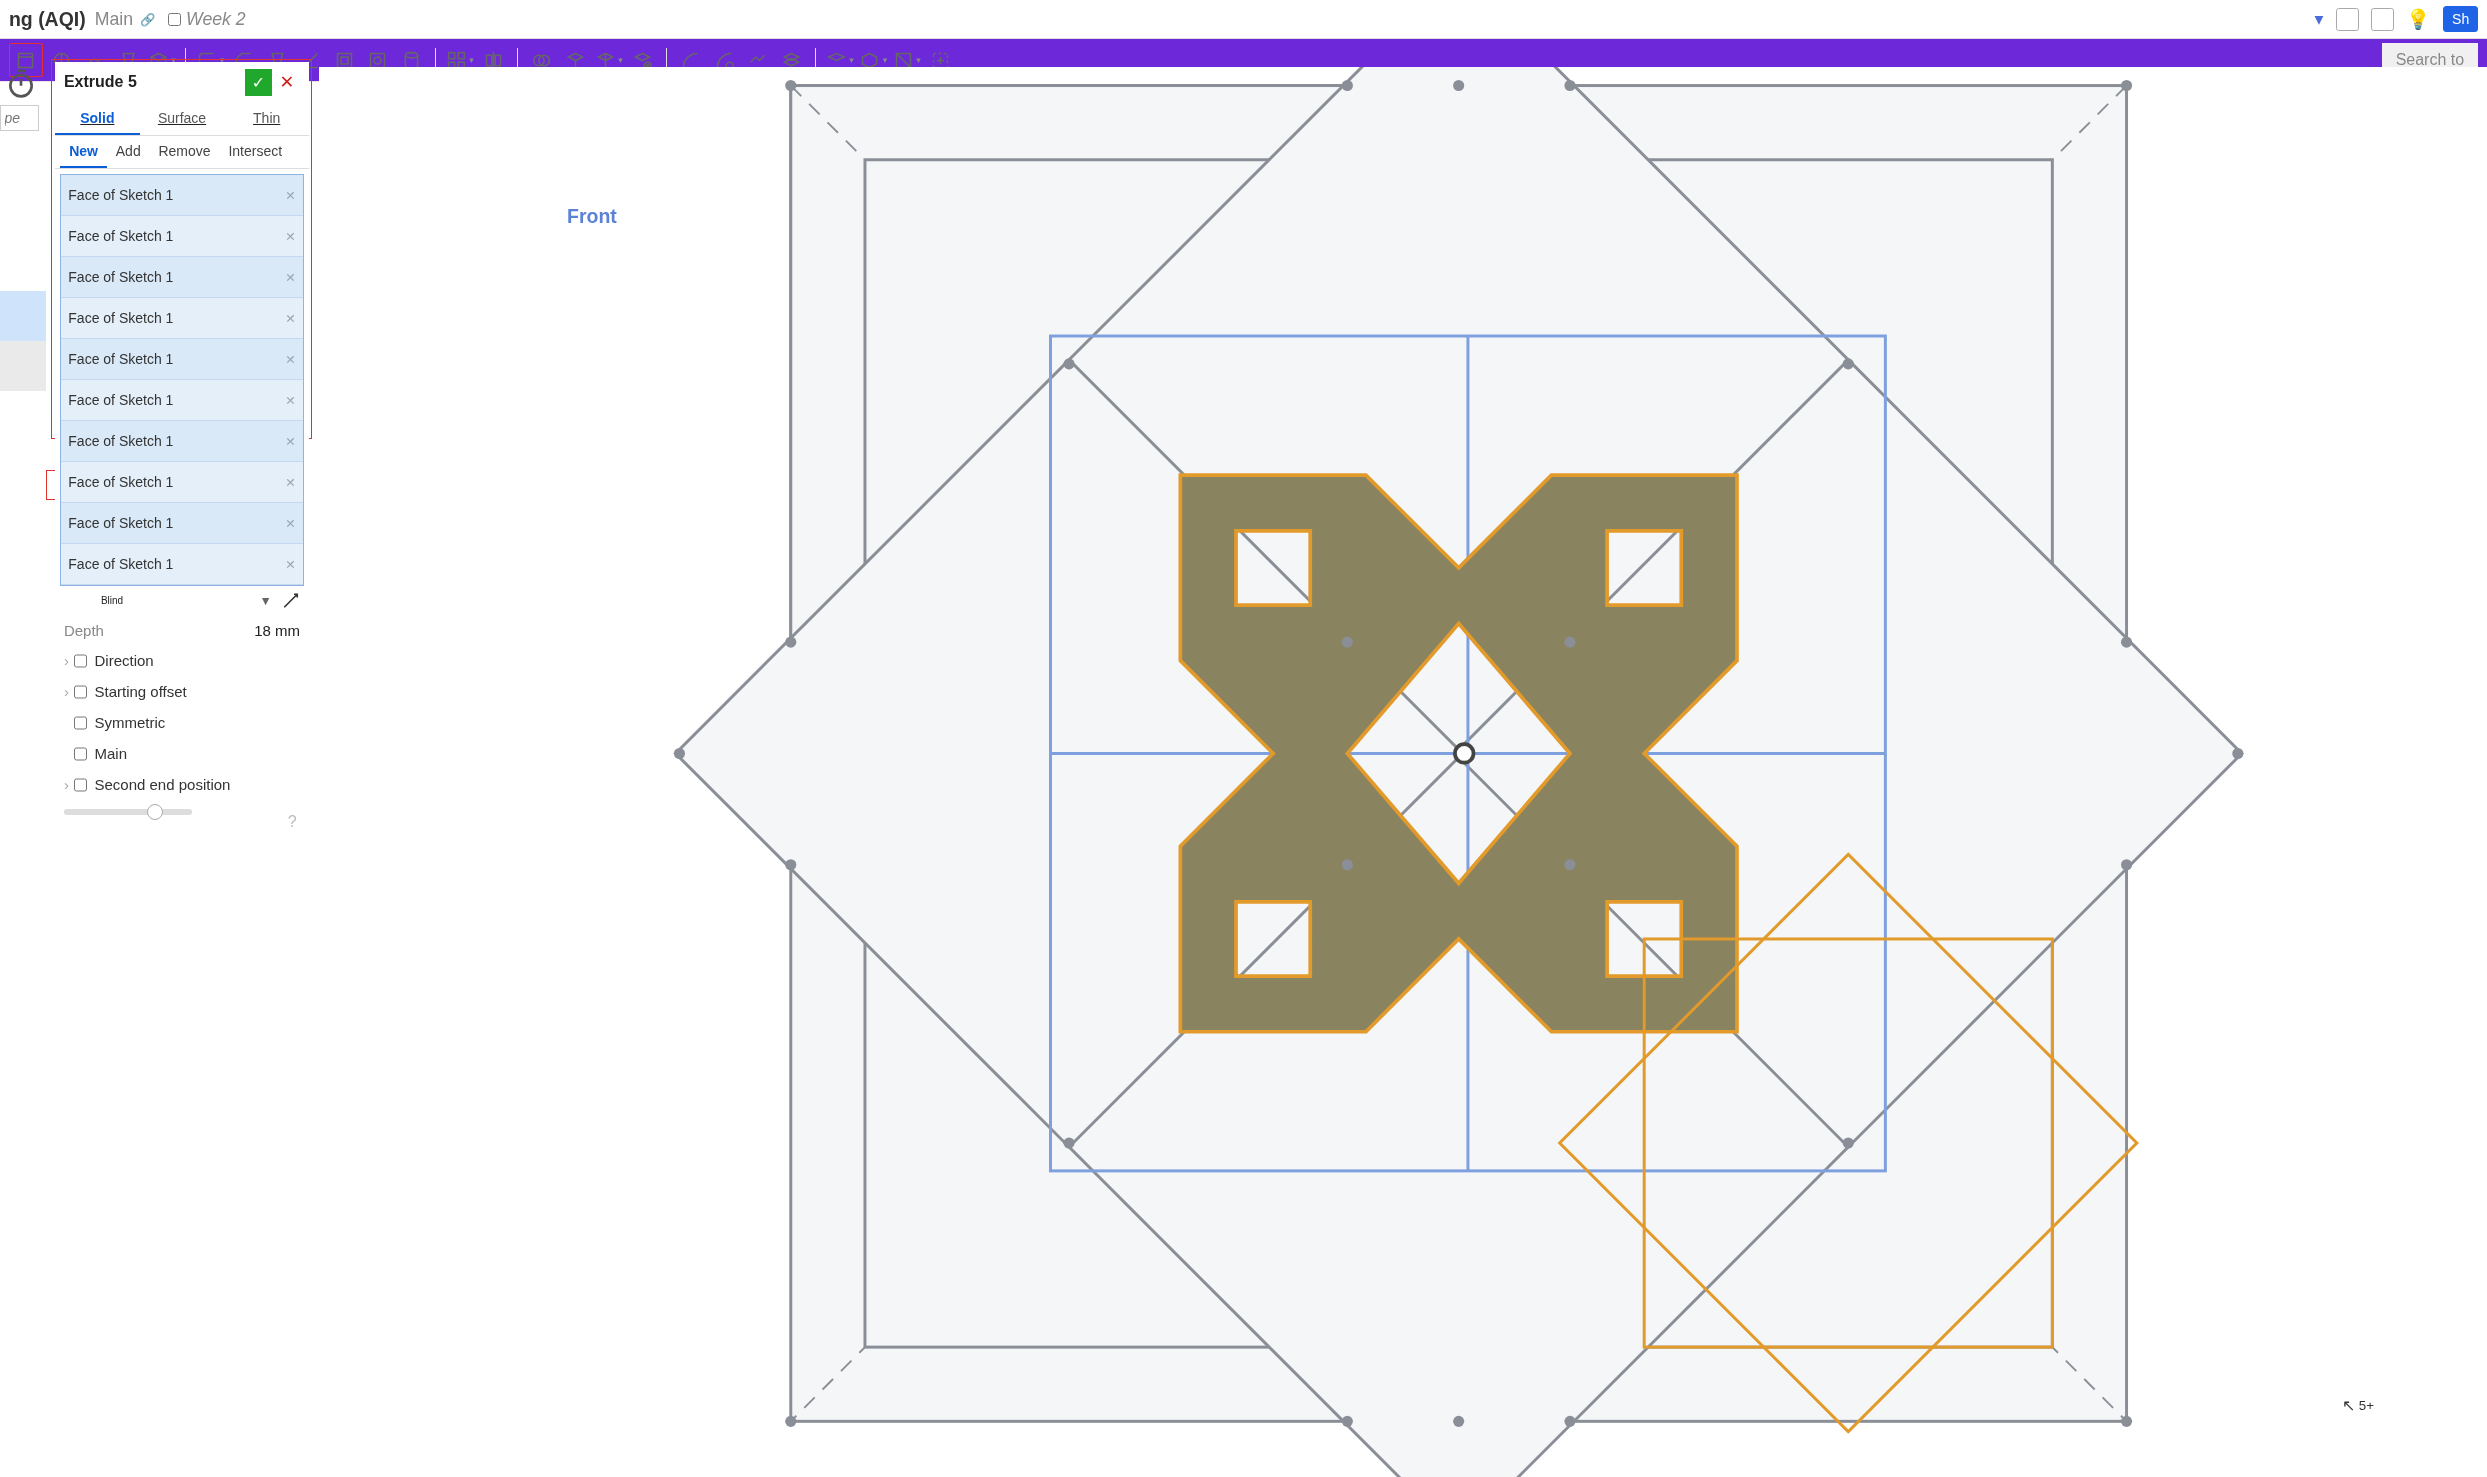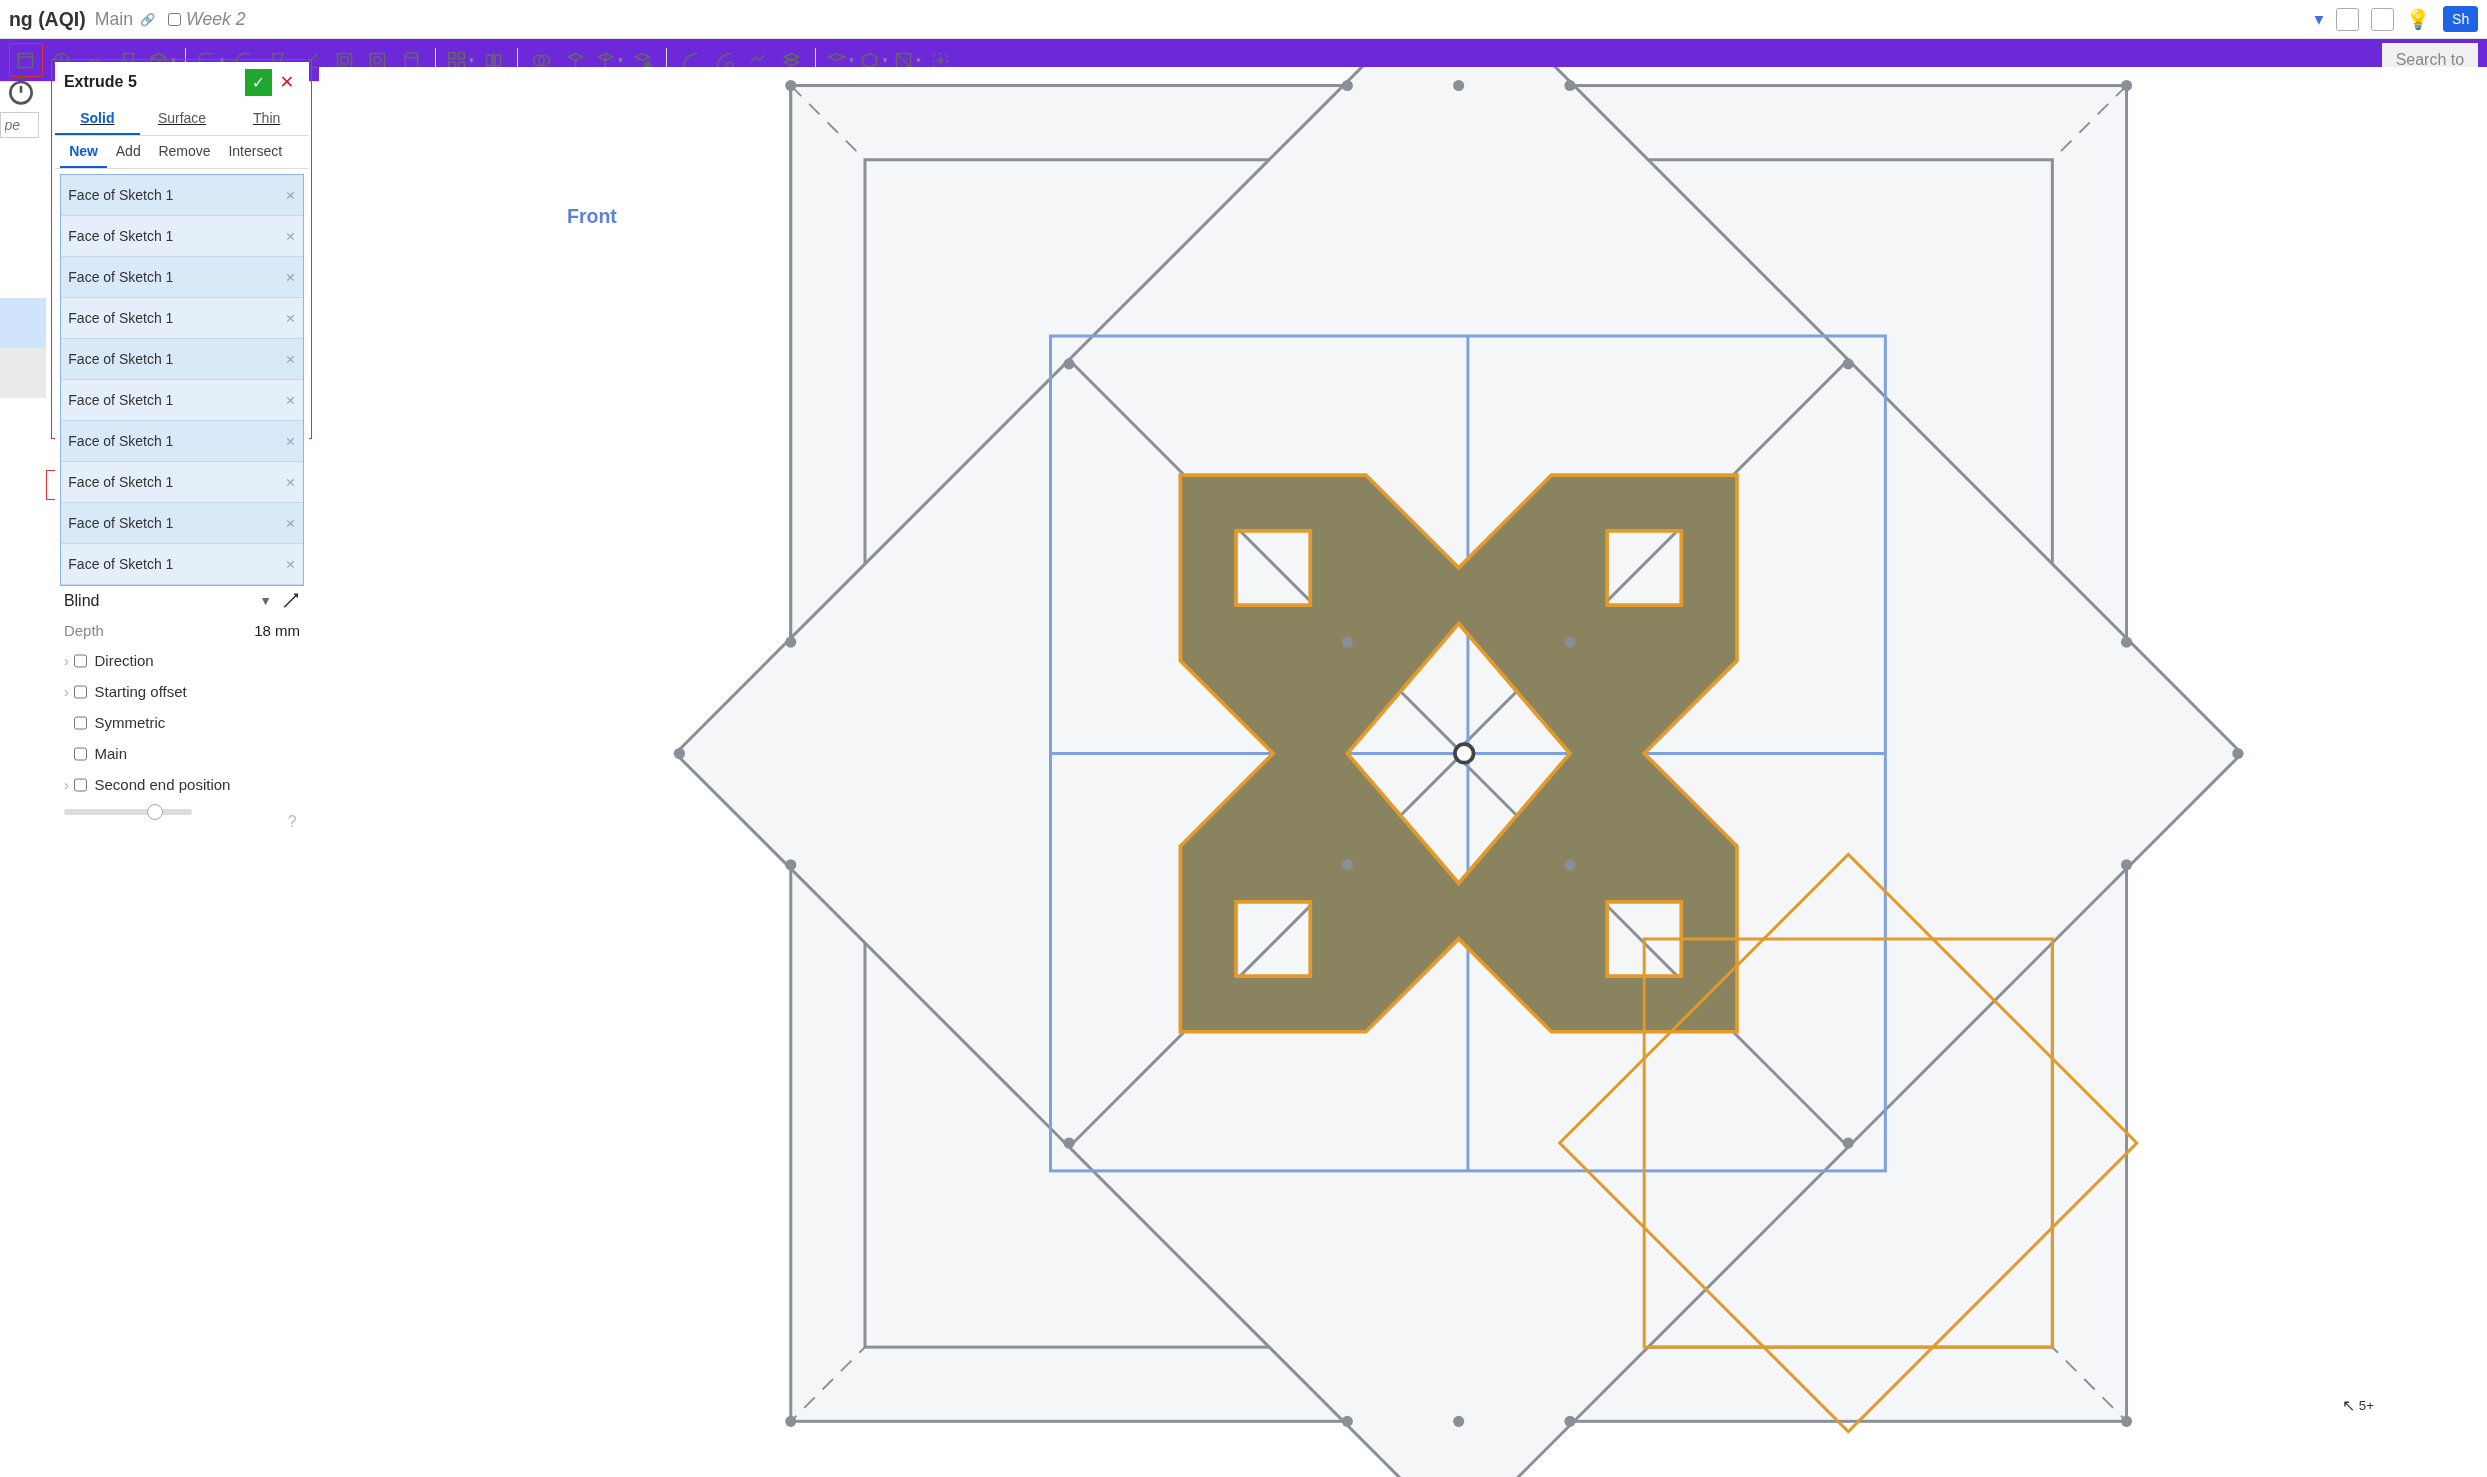--- a/index.html
+++ b/index.html
@@ -16,21 +16,21 @@
 .header-right .share { background: #1f63e6; color: #fff; border-radius: 3.5px; padding: 5.3px 8.9px; font-size: 14px; }
 
 .toolbar { display: flex; align-items: center; height: 43px; padding: 3.5px 8.9px; gap: 3.5px; border-bottom: 0.9px solid #e5e5e5; background: #6d28d9; }
 .tbtn { width: 30px; height: 30px; display: flex; align-items: center; justify-content: center; color: #555; border-radius: 2.7px; }
 .tbtn svg { width: 21px; height: 21px; stroke: #666; fill: none; stroke-width: 1.8; }
 .tbtn.drop::after { content: '▾'; font-size: 8.9px; color: #888; margin-left: 2.7px; }
 .tsep { width: 0.9px; height: 25px; background: #ddd; margin: 0 5.3px; }
 .highlight-box { border: 1.8px solid #e03030; border-radius: 1.8px; }
 .search-box { margin-left: auto; height: 34px; background: #f0f0f0; display: flex; align-items: center; padding: 0 14px; color: #888; font-size: 16px; }
 
-.left-col { position: absolute; left: 0; top: 69px; width: 46px; }
+.left-col { position: absolute; left: 0; top: 62px; width: 46px; }
 .timer { width: 32px; height: 32px; margin: 5.3px; }
 .left-input { width: 39px; height: 26.6px; border: 0.9px solid #ccc; font-style: italic; color: #aaa; font-size: 14px; padding: 0 3.5px; }
 .tree-stub { width: 46px; margin-top: 160px; }
 .tree-row { height: 25px; }
 .tree-row.sel { background: #cfe4fa; }
 .tree-row.lt { background: #eaeaea; }
 
 
 .panel { position: absolute; left: 55px; top: 62px; width: 254px; background: #fff; }
 .panel-hl { position: absolute; left: 51px; top: 59px; width: 261px; height: 380px; border: 1.8px solid #e03030; pointer-events: none; }
@@ -52,21 +52,21 @@
 
 .face-list { border: 0.9px solid #8fb3e3; margin: 5.3px 5.3px 0 5.3px; }
 .face-item { display: flex; align-items: flex-end; padding: 12px 7px; background: #d9e9f8; border-bottom: 0.9px solid #c4d9ef; font-size: 14px; color: #333; }
 .face-item:nth-child(even){ background: #e4eff9; }
 .face-item .rm { margin-left: auto; color: #98a5b3; font-size: 12.4px; }
 
 .row { display: flex; align-items: center; padding: 7px 8.9px; font-size: 15px; color: #333; }
 .row .caret { color: #aaa; margin-right: 5.3px; }
 .row input[type=checkbox]{ margin-right: 7px; width: 13.3px; height: 13.3px; }
 .drop-row { display: flex; align-items: center; padding: 5.3px 8.9px; }
-.drop-row .dval { flex: 1; font-size: 16px; }
+.drop-row .dval { flex: 1; font-size: 10px; margin-left: 37px; }
 .drop-row .dar { color: #666; }
 .eyedrop { width: 19.5px; height: 19.5px; margin-left: 8.9px; }
 
 .depth-row { display: flex; align-items: center; padding: 6.2px 8.9px; font-size: 15px; }
 .depth-row .lab { color: #888; }
 .depth-row .val { margin-left: auto; color: #222; }
 
 .slider { margin: 8.9px; height: 5.3px; background: #ddd; border-radius: 2.7px; position: relative; width: 128px;}
 .slider .thumb { position: absolute; top: -5.3px; left: 83px; width: 16px; height: 16px; background: #fff; border: 0.9px solid #aaa; border-radius: 50%; }
 .help { position: absolute; right: 12.4px; bottom: 5.3px; color: #bbb; font-size: 16px; }

